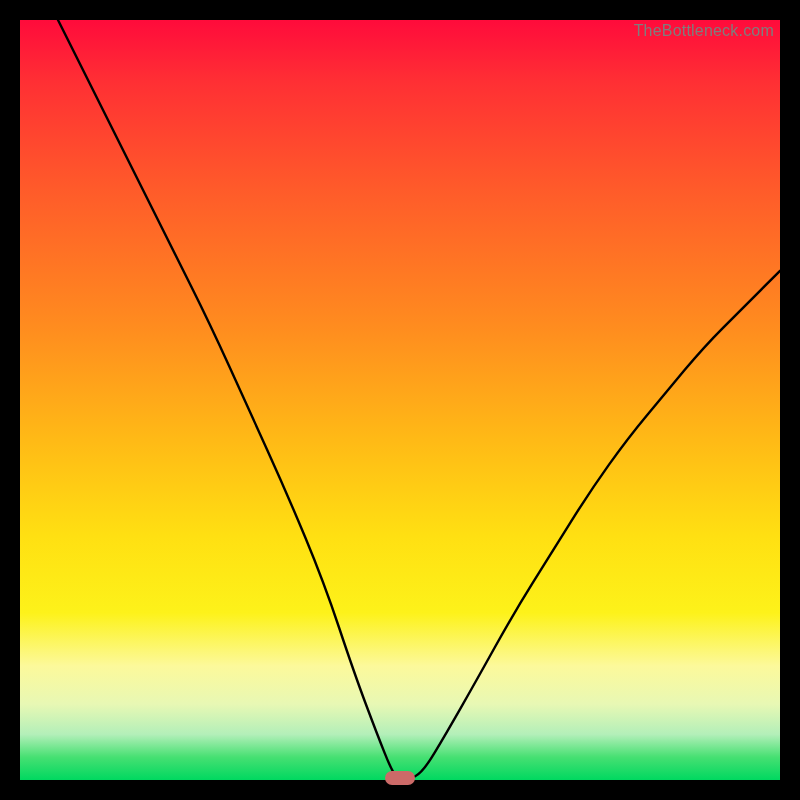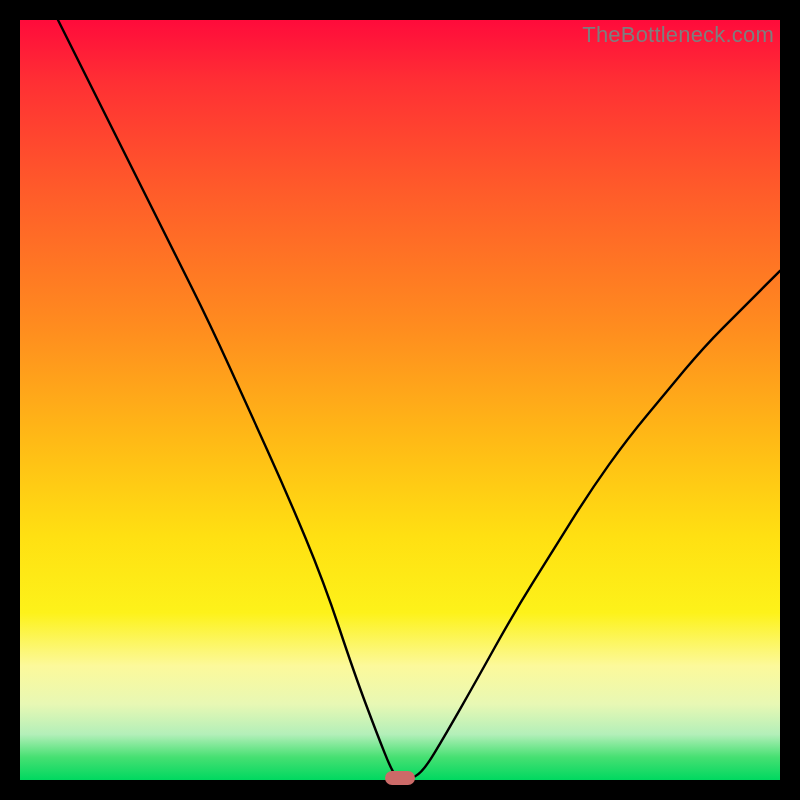--- a/index.html
+++ b/index.html
@@ -38,21 +38,21 @@
       #b3efb9 94%,
       #46e072 97%,
       #00d860 100%
     );
   }
   .watermark {
     position: absolute;
     top: 2px;
     right: 6px;
     color: #7e7e7e;
-    font-size: 22px;
+    font-size: 16px;
     font-weight: 400;
     letter-spacing: 0.2px;
     user-select: none;
   }
   svg.curve {
     position: absolute;
     left: 0;
     top: 0;
     width: 760px;
     height: 760px;

